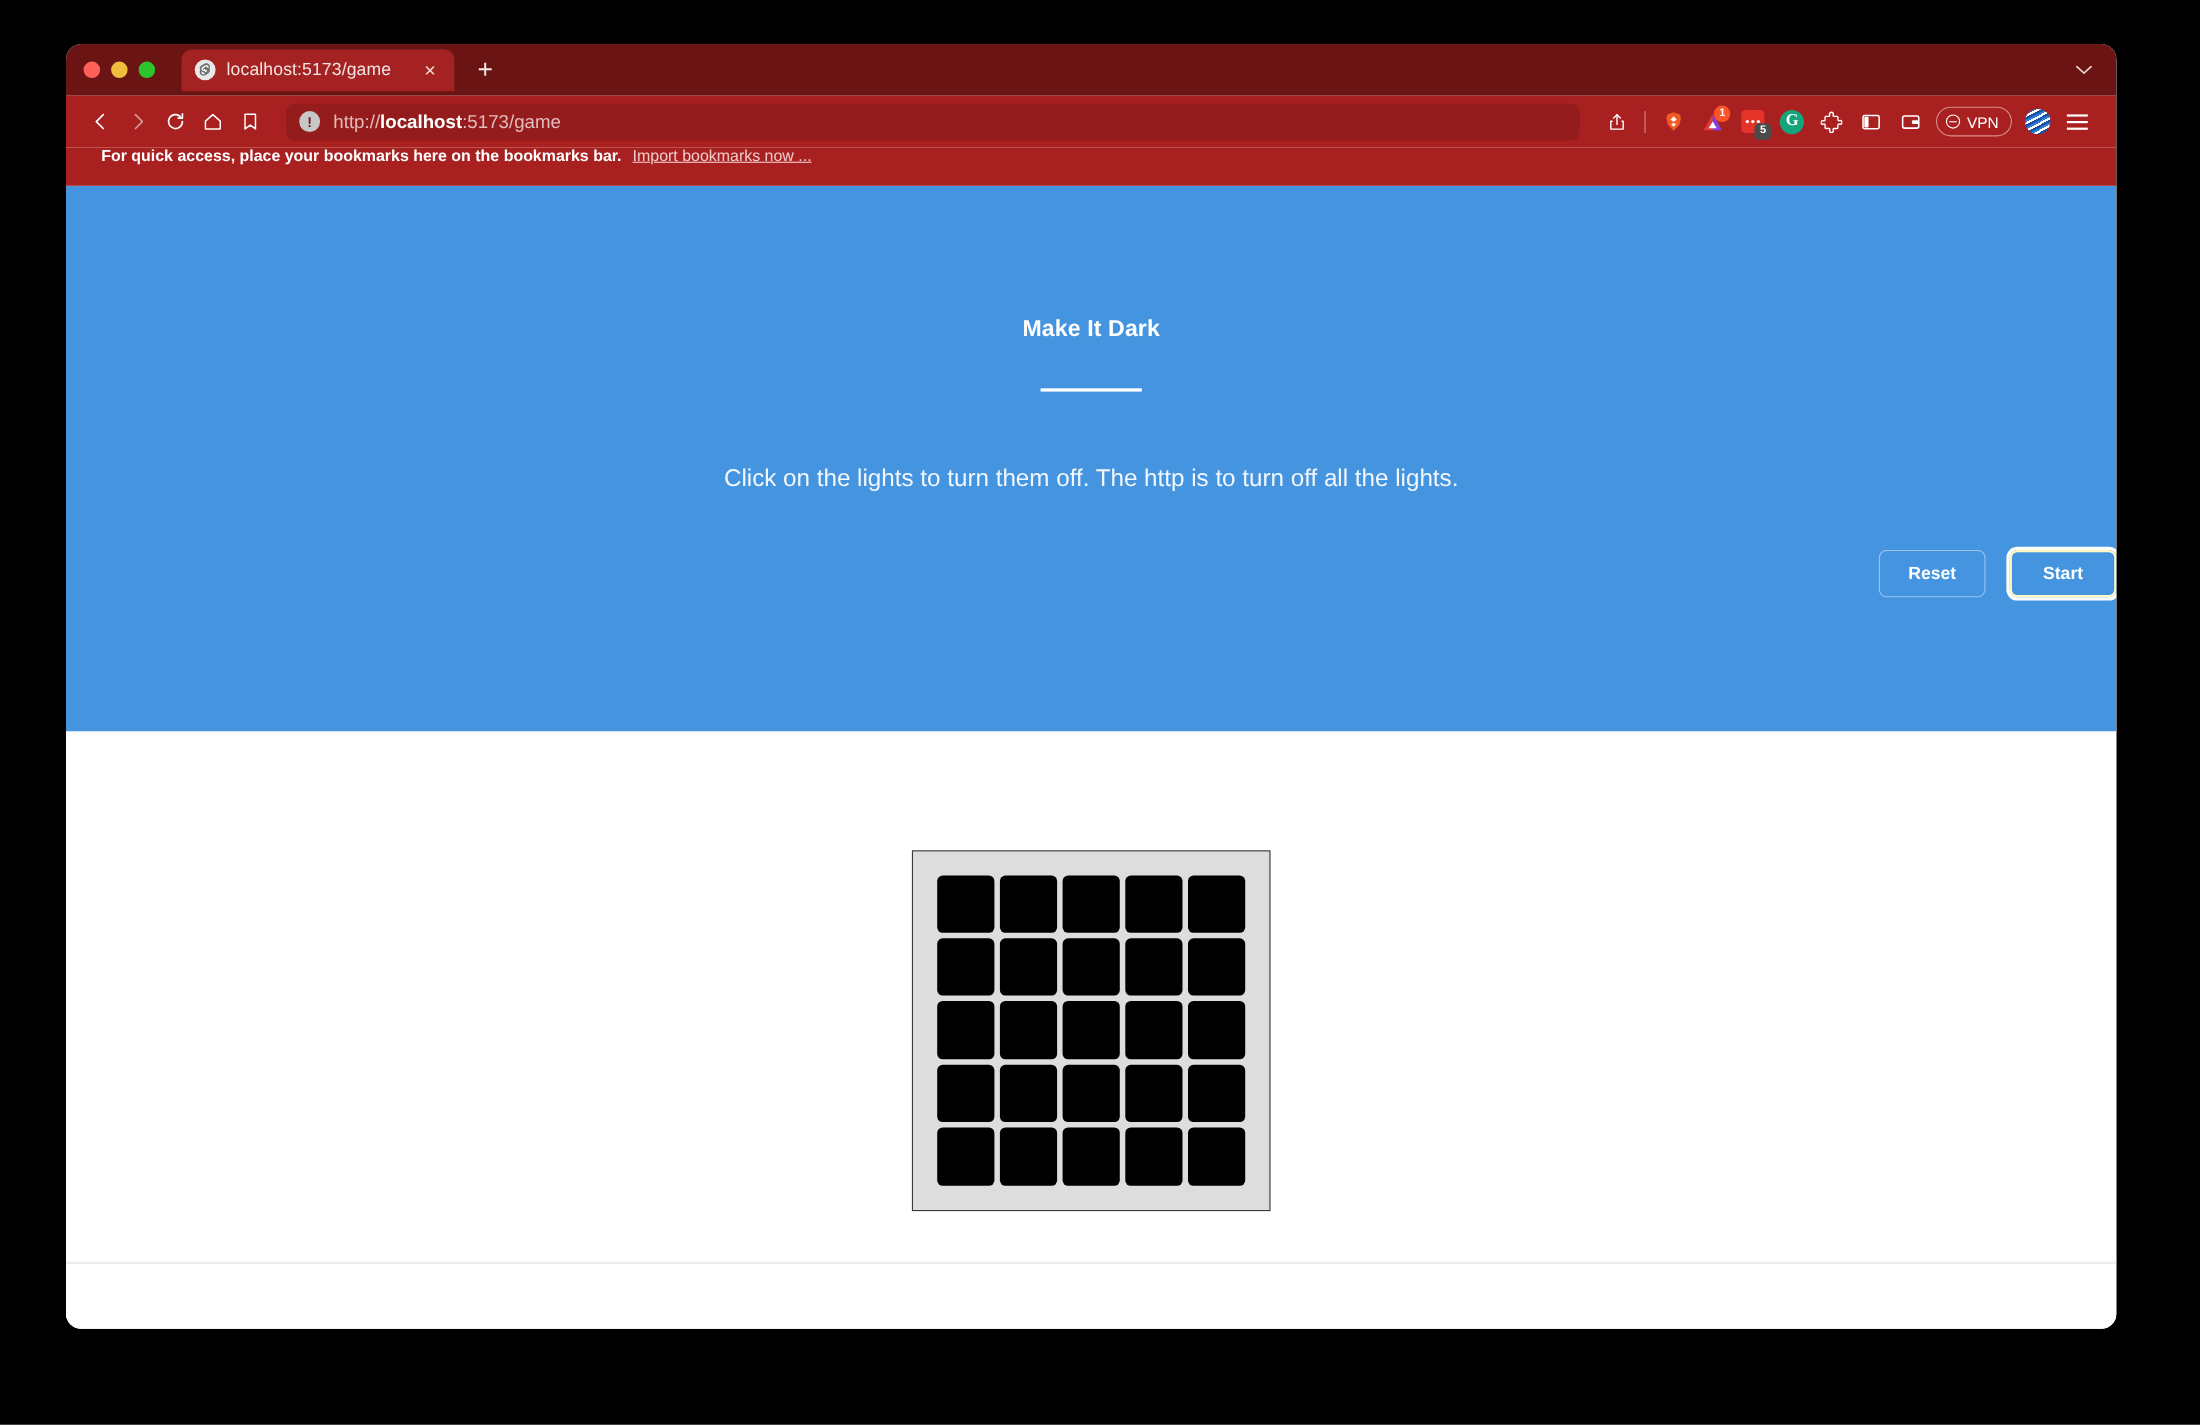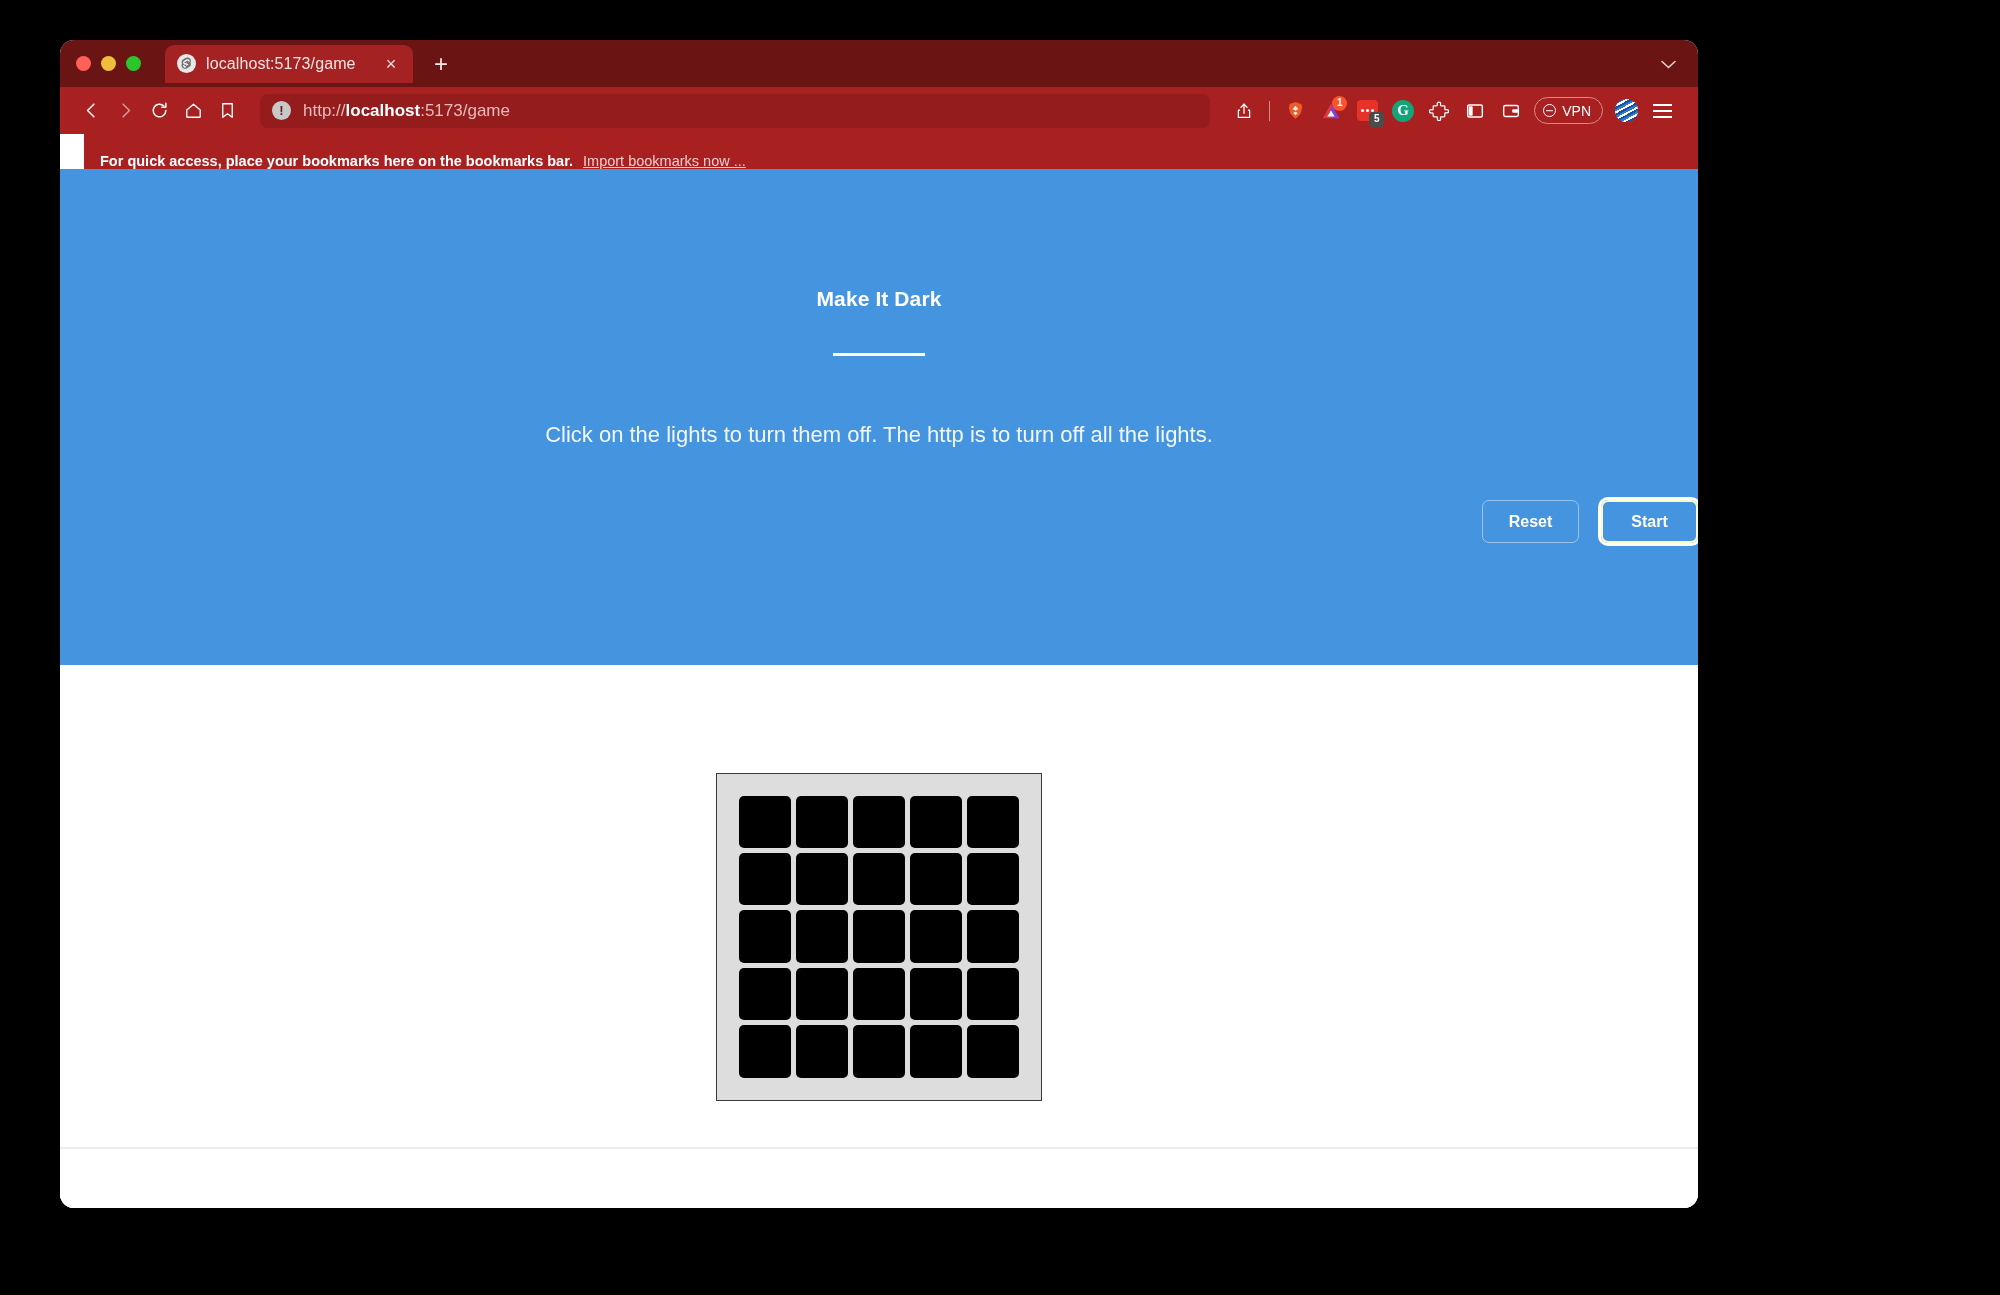--- a/index.html
+++ b/index.html
@@ -11,21 +11,21 @@
     background: #000000;
     font-family: "Liberation Sans", sans-serif;
     overflow: hidden;
   }
 
   
   .browser-window {
     position: absolute;
     left: 60px;
     top: 40px;
-    width: 1638px;
+    width: 1864px;
     height: 1168px;
     border-radius: 14px;
     overflow: hidden;
     background: #ffffff;
     box-shadow: 0 0 0 0 rgba(0,0,0,0);
   }
 
   
   .tab-strip {
     position: relative;
@@ -251,24 +251,23 @@
   }
 
   .hamburger { display: flex; flex-direction: column; gap: 4px; }
   .hamburger i { width: 19px; height: 2px; background: #fff; display: block; }
 
   
   .bookmarks-bar {
     height: 35px;
     background: #a92020;
     display: flex;
-    align-items: flex-end;
-    padding-left: 16px;
+    align-items: flex-start;
+    padding-left: 32px;
     gap: 10px;
-    margin-left: 24px;
   }
   .bm-text { color: #ffffff; font-size: 14.5px; font-weight: bold; }
   .bm-link {
     color: #f0cdcd;
     font-size: 14.5px;
     text-decoration: underline;
   }
 
   
   .page {

